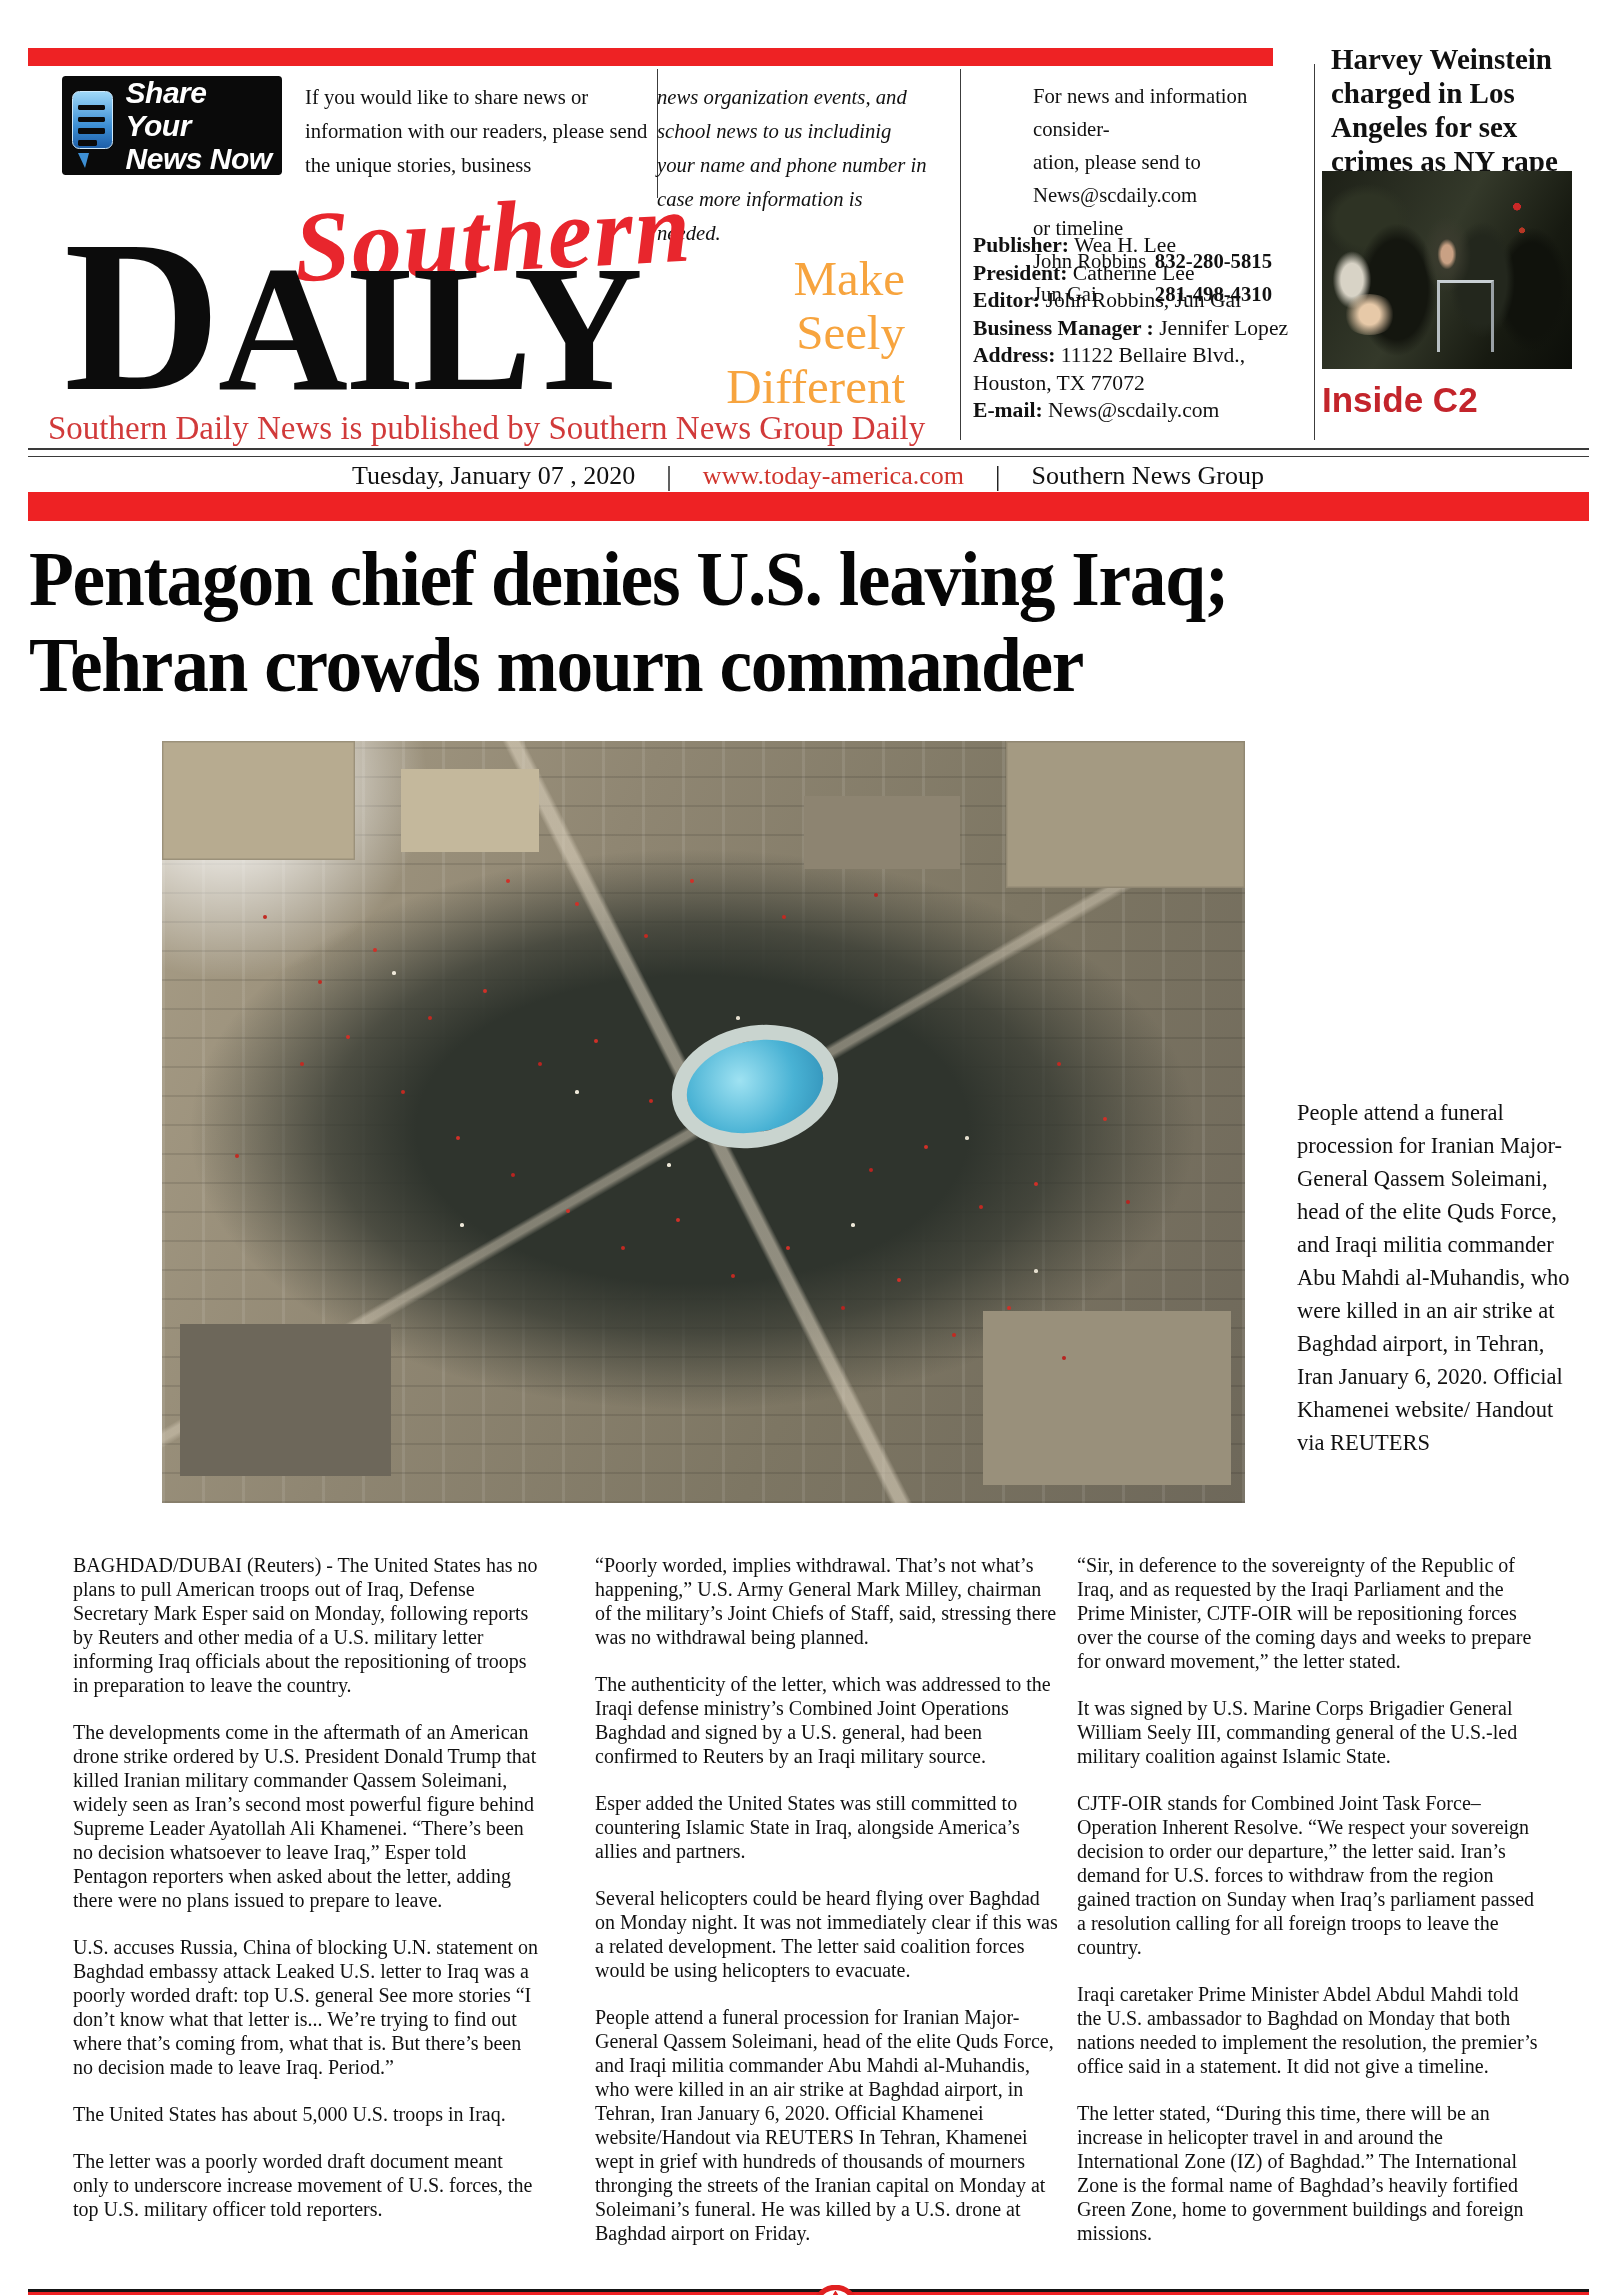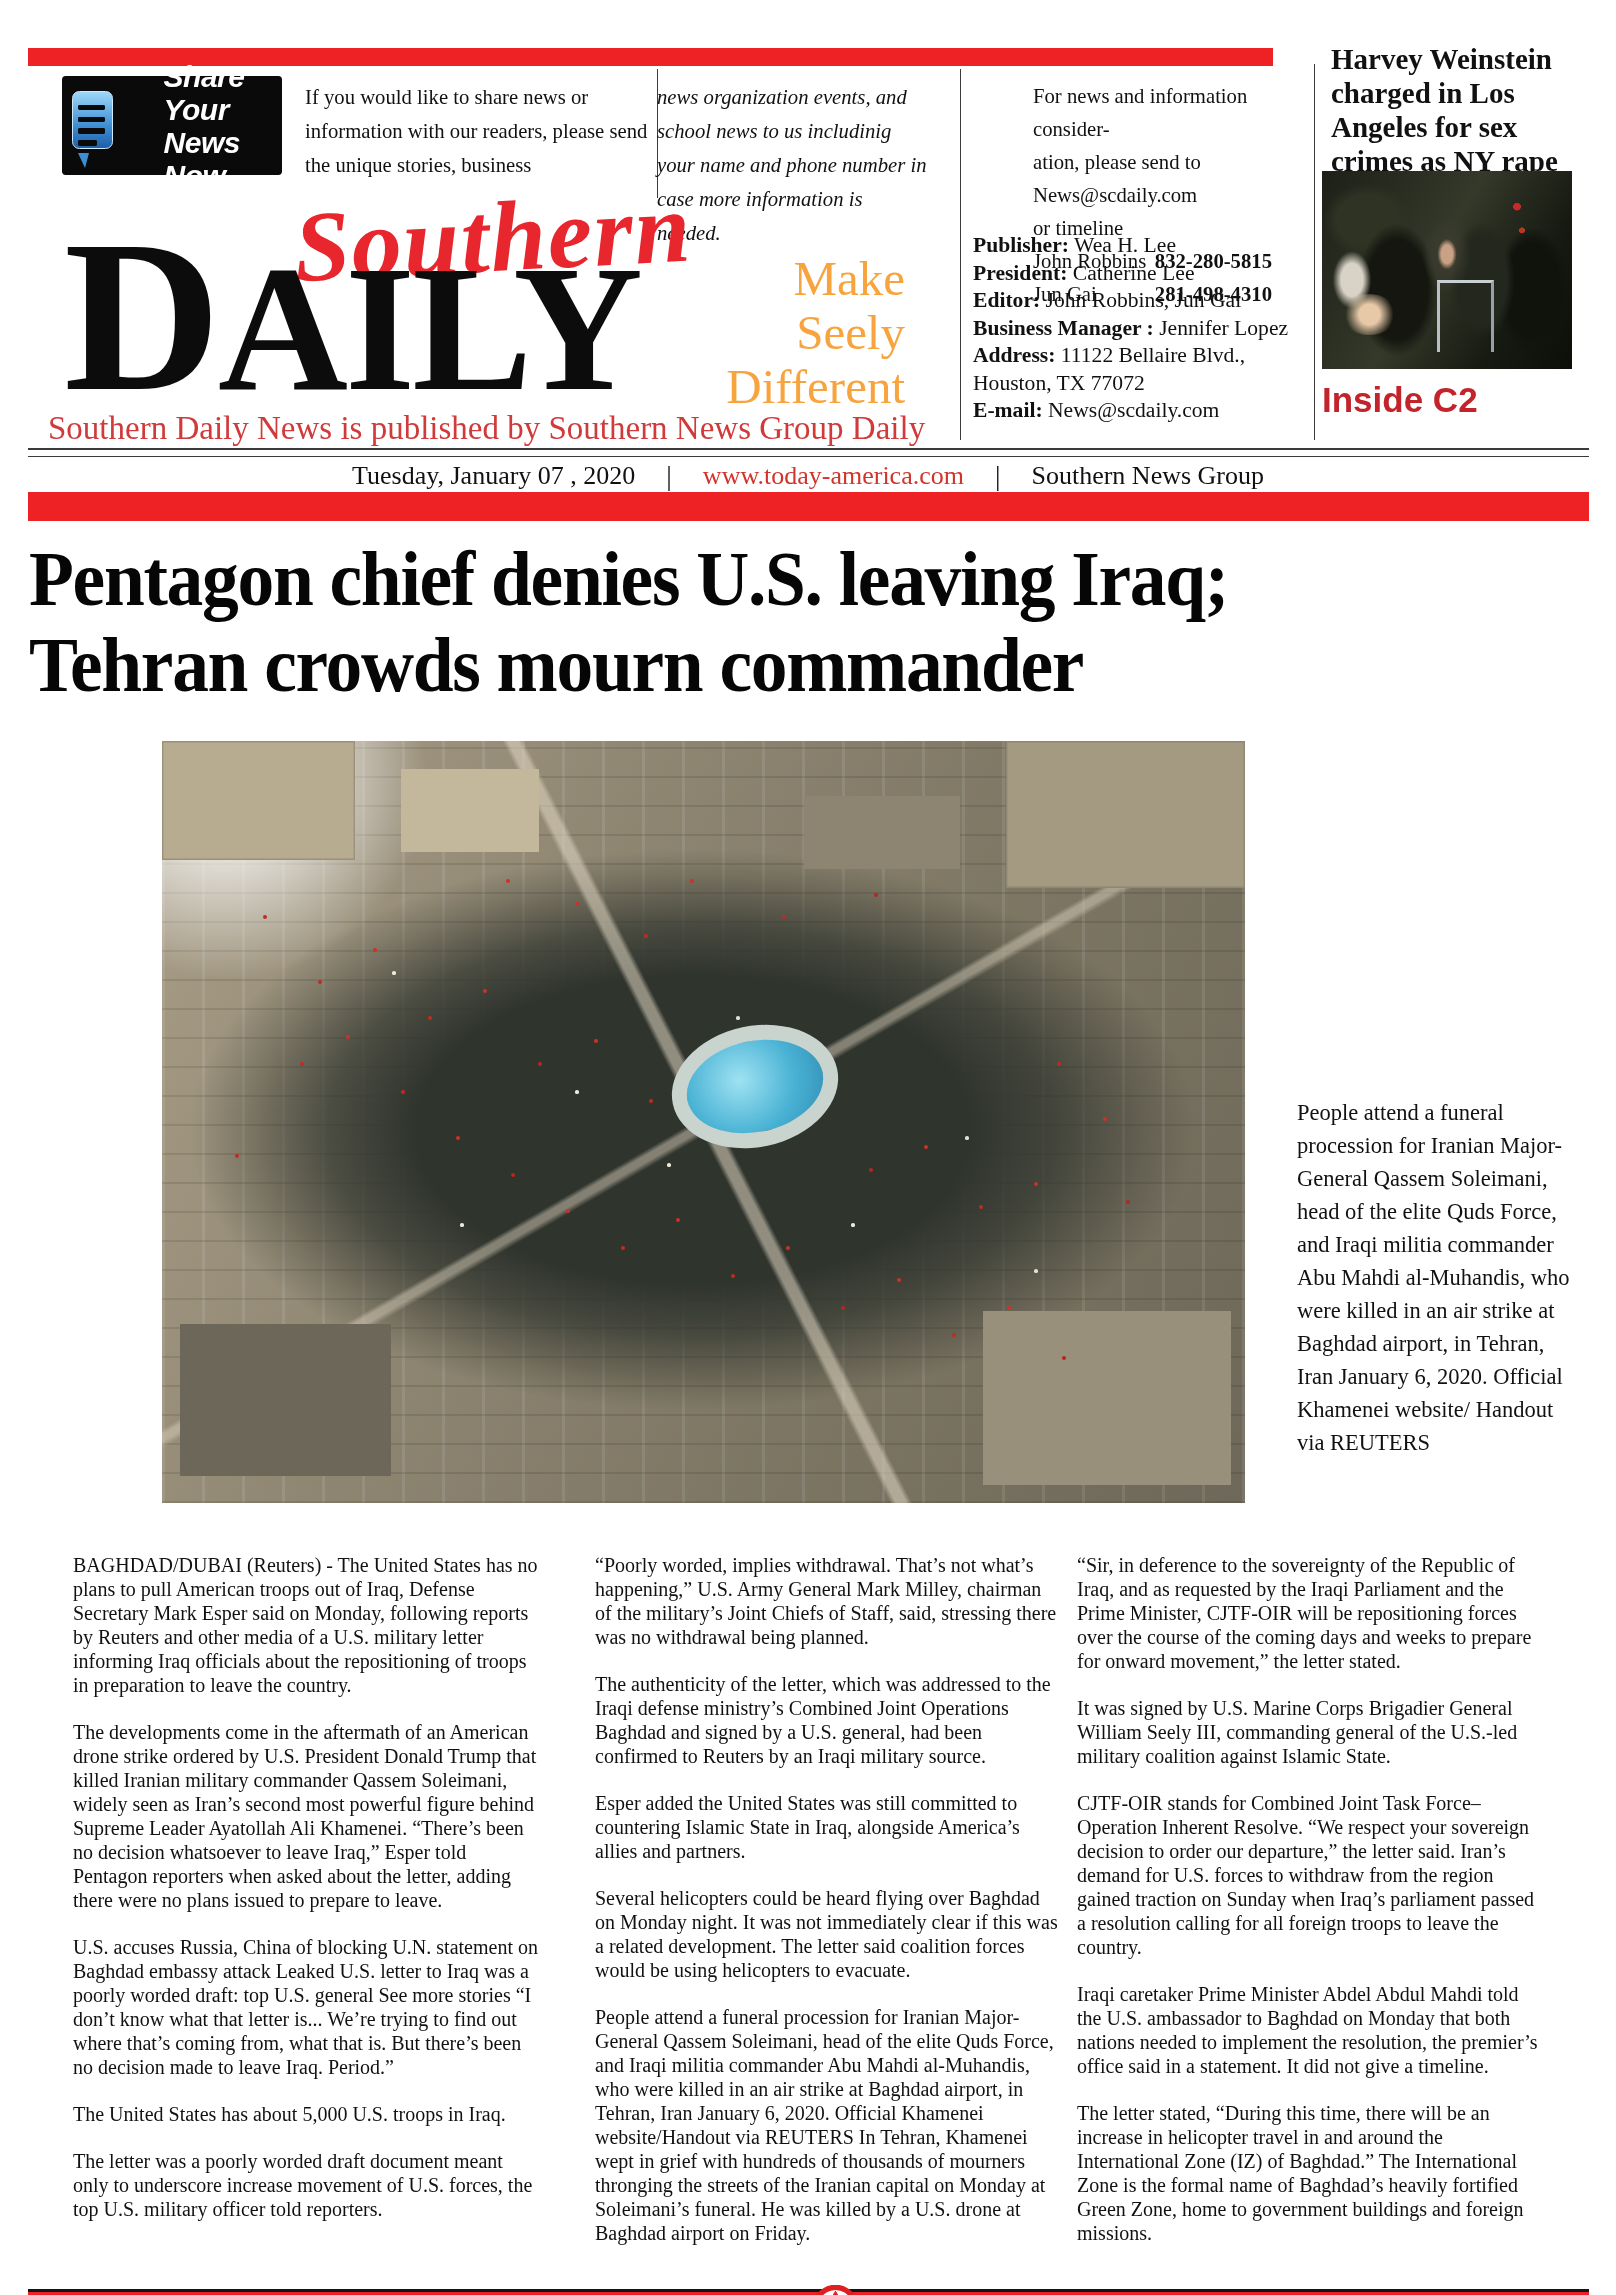--- a/index.html
+++ b/index.html
@@ -11,21 +11,21 @@
   #top-redbar{left:27.5px;top:48px;width:1245px;height:18.4px;background:#ee2224;}
   #share-logo{left:62px;top:76px;width:220px;height:99px;background:#0a0a0a;border-radius:3.7px;
               display:flex;align-items:center;gap:8.3px;padding:4.6px 7.3px;box-sizing:border-box;}
   .share-icon{width:48px;height:73px;position:relative;flex:0 0 auto;}
   .share-icon .bubble{position:absolute;left:2.8px;top:1.8px;width:39px;height:56px;border-radius:7.3px;
       background:linear-gradient(180deg,#9fd8f8,#3d8fd4 60%,#1e5fa8);border:1.8px solid #cfeafc;}
   .share-icon .bar{position:absolute;left:9.2px;width:27px;height:5.5px;background:#0a0a0a;border-radius:1.4px;}
   .share-icon .tail{position:absolute;left:8.3px;bottom:-6.4px;width:0;height:0;
       border-left:7.3px solid transparent;border-right:4.6px solid transparent;border-top:15.6px solid #3d8fd4;}
   #share-logo .share-text{color:#fff;font-style:italic;font-weight:bold;font-size:30px;line-height:33px;
-      font-family:"Liberation Sans",sans-serif;letter-spacing:-0.5px;margin-left:38px;}
+      font-family:"Liberation Sans",sans-serif;letter-spacing:-0.5px;}
   #blurb-left{left:305px;top:80px;width:372px;font-size:20.7px;line-height:34px;}
   .vrule{width:1.4px;background:#3c3c3c;}
   #rule-a{left:657px;top:69px;height:129px;}
   #rule-b{left:960px;top:69px;height:371px;}
   #rule-c{left:1314px;top:64px;height:376px;}
   #blurb-mid{left:657px;top:80px;width:271px;font-size:20.7px;line-height:34px;font-style:italic;}
   #contact-col{left:1033px;top:80px;width:257px;font-size:20.7px;line-height:33px;}
   #contact-col .ph{font-weight:bold;}
   #contact-col .row{display:flex;justify-content:space-between;width:239px;}
 

